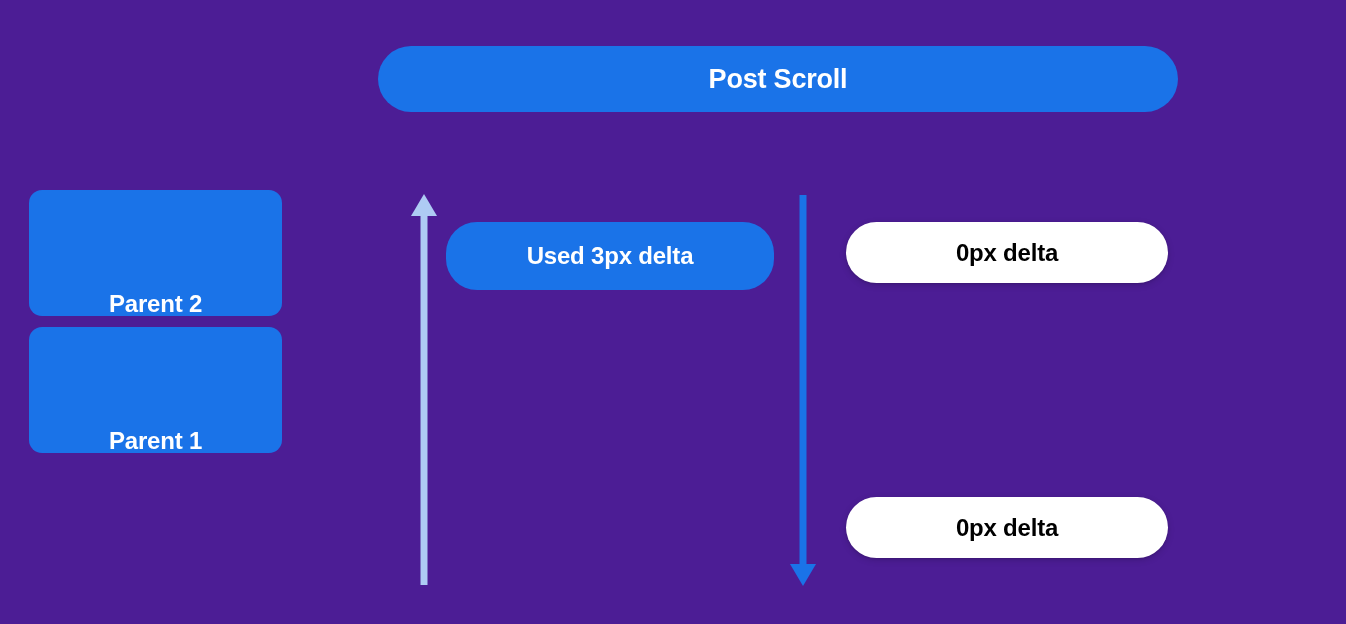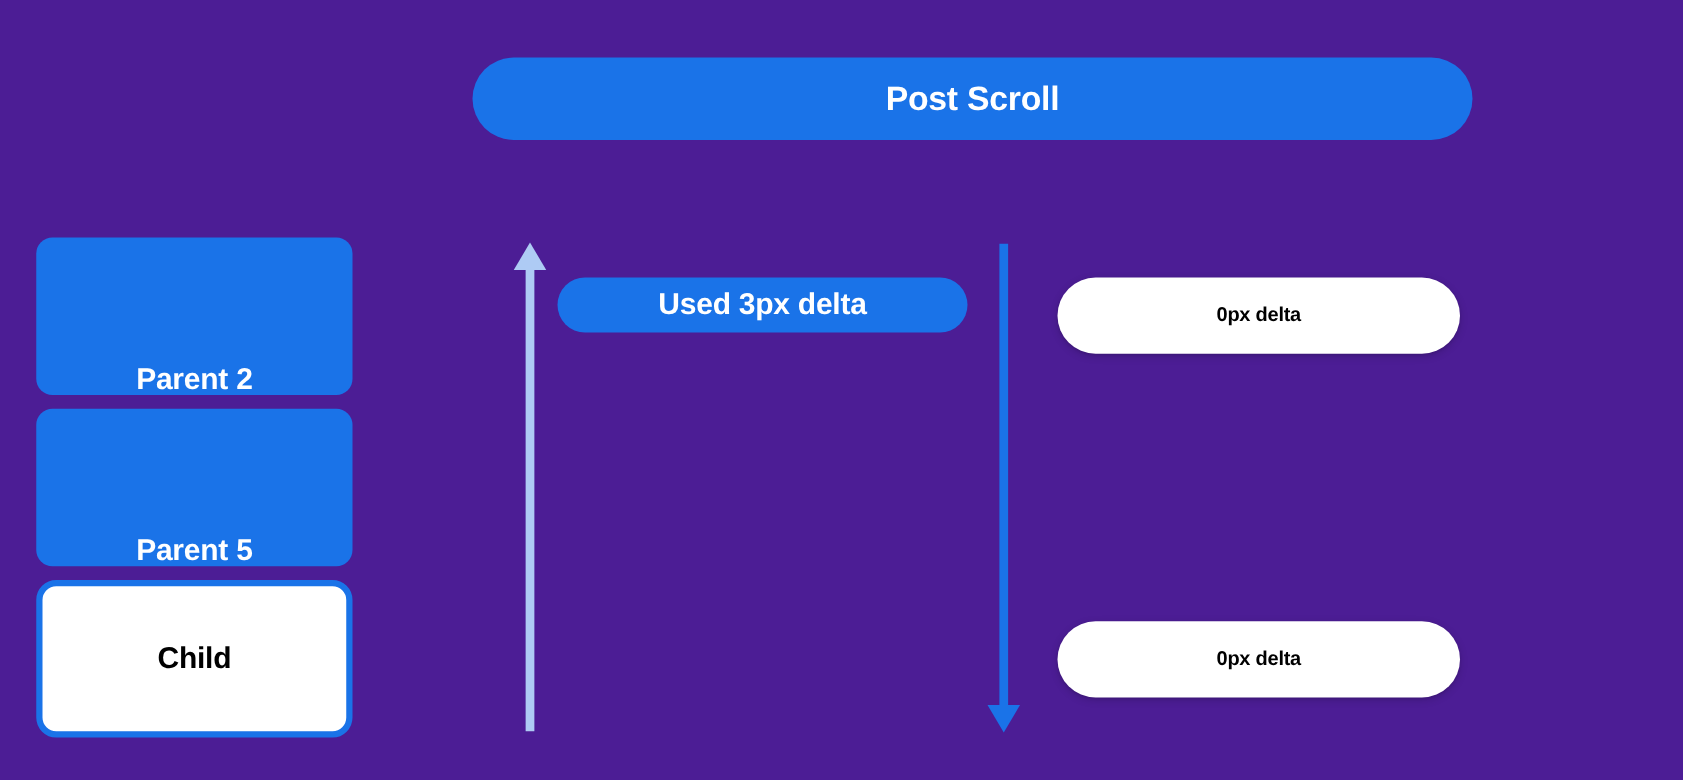--- a/index.html
+++ b/index.html
@@ -100,21 +100,21 @@
     top: 190px;
     width: 42px;
     height: 400px;
   }
 
   
   .pill-blue {
     position: absolute;
     left: 446px;
     width: 328px;
-    height: 44px;
+    height: 68px;
     border-radius: 31px;
     background: #1a73e8;
     display: flex;
     align-items: center;
     justify-content: center;
     box-sizing: border-box;
   }
   .pill-blue .label {
     color: #ffffff;
     font-size: 24px;
@@ -134,21 +134,21 @@
     border-radius: 31px;
     background: #ffffff;
     box-shadow: 0 2px 7px rgba(0,0,0,0.16), 0 1px 2px rgba(0,0,0,0.10);
     display: flex;
     align-items: center;
     justify-content: center;
     box-sizing: border-box;
   }
   .pill-white .label {
     color: #000000;
-    font-size: 16px;
+    font-size: 24px;
     font-weight: bold;
     letter-spacing: -0.2px;
     line-height: 1;
   }
   #pill-delta-top    { top: 222px; }
   #pill-delta-bottom { top: 497px; }
 </style>
 </head>
 <body>
 
@@ -156,26 +156,23 @@
 
   <div class="header-pill">
     <span class="label">Post Scroll</span>
   </div>
 
   <div class="stack-box filled" id="box-parent2">
     <span class="label">Parent 2</span>
   </div>
 
   <div class="stack-box filled" id="box-parent1">
-    <span class="label">Parent 5</span>
+    <span class="label">Parent 1</span>
   </div>
 
-  <div class="stack-box outlined" id="box-child">
-    <span class="label">Child</span>
-  </div>
 
   <svg class="arrow-svg" id="arrow-up-wrap" viewBox="0 0 42 400" width="42" height="400" aria-hidden="true">
     <line x1="21" y1="395" x2="21" y2="22" stroke="#aecbf4" stroke-width="7" stroke-linecap="butt"></line>
     <polygon points="21,4 34,26 8,26" fill="#aecbf4"></polygon>
   </svg>
 
   <svg class="arrow-svg" id="arrow-down-wrap" viewBox="0 0 42 400" width="42" height="400" aria-hidden="true">
     <line x1="21" y1="5" x2="21" y2="378" stroke="#1a73e8" stroke-width="7" stroke-linecap="butt"></line>
     <polygon points="21,396 34,374 8,374" fill="#1a73e8"></polygon>
   </svg>

